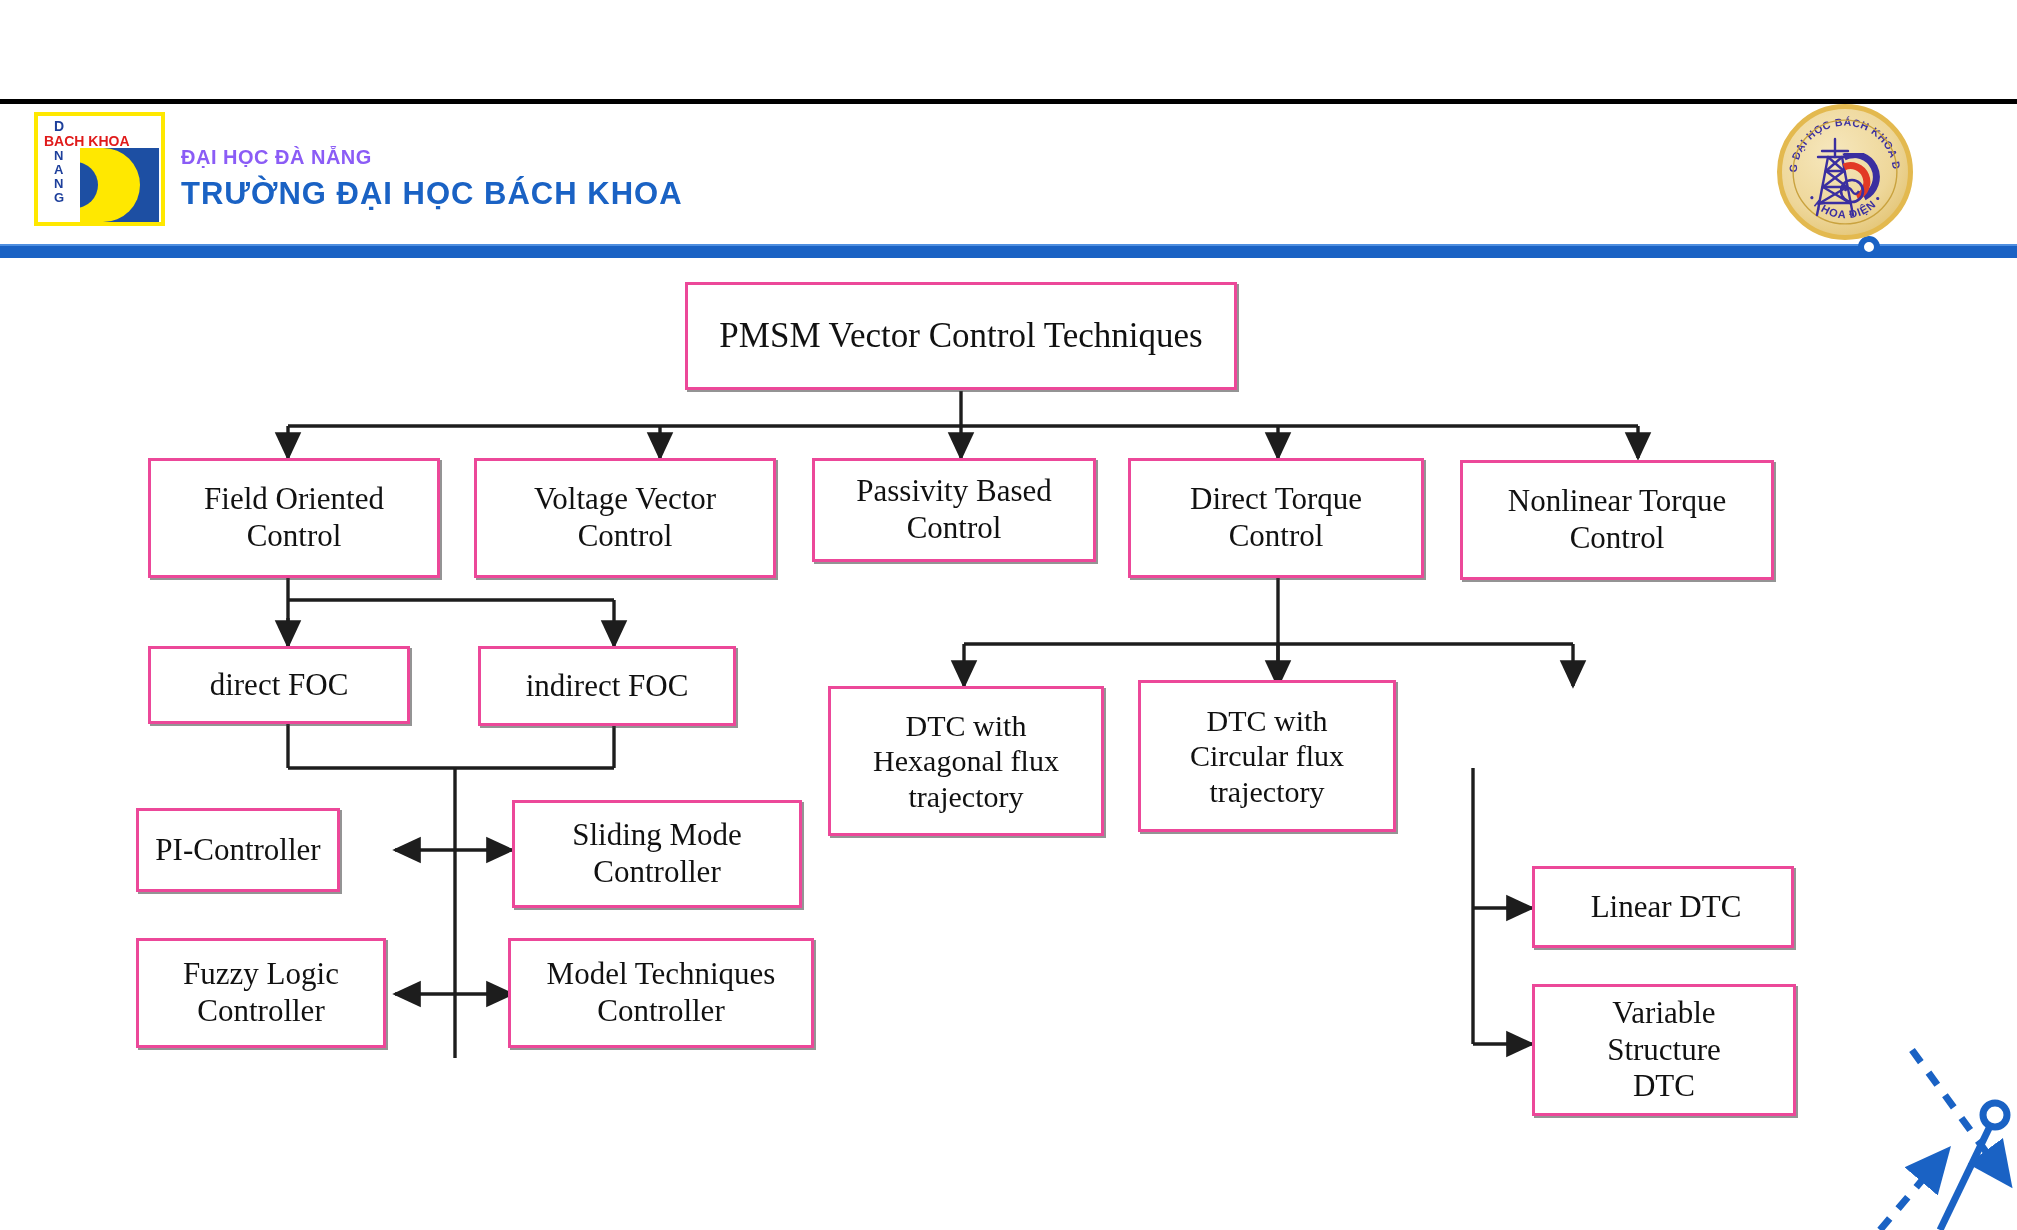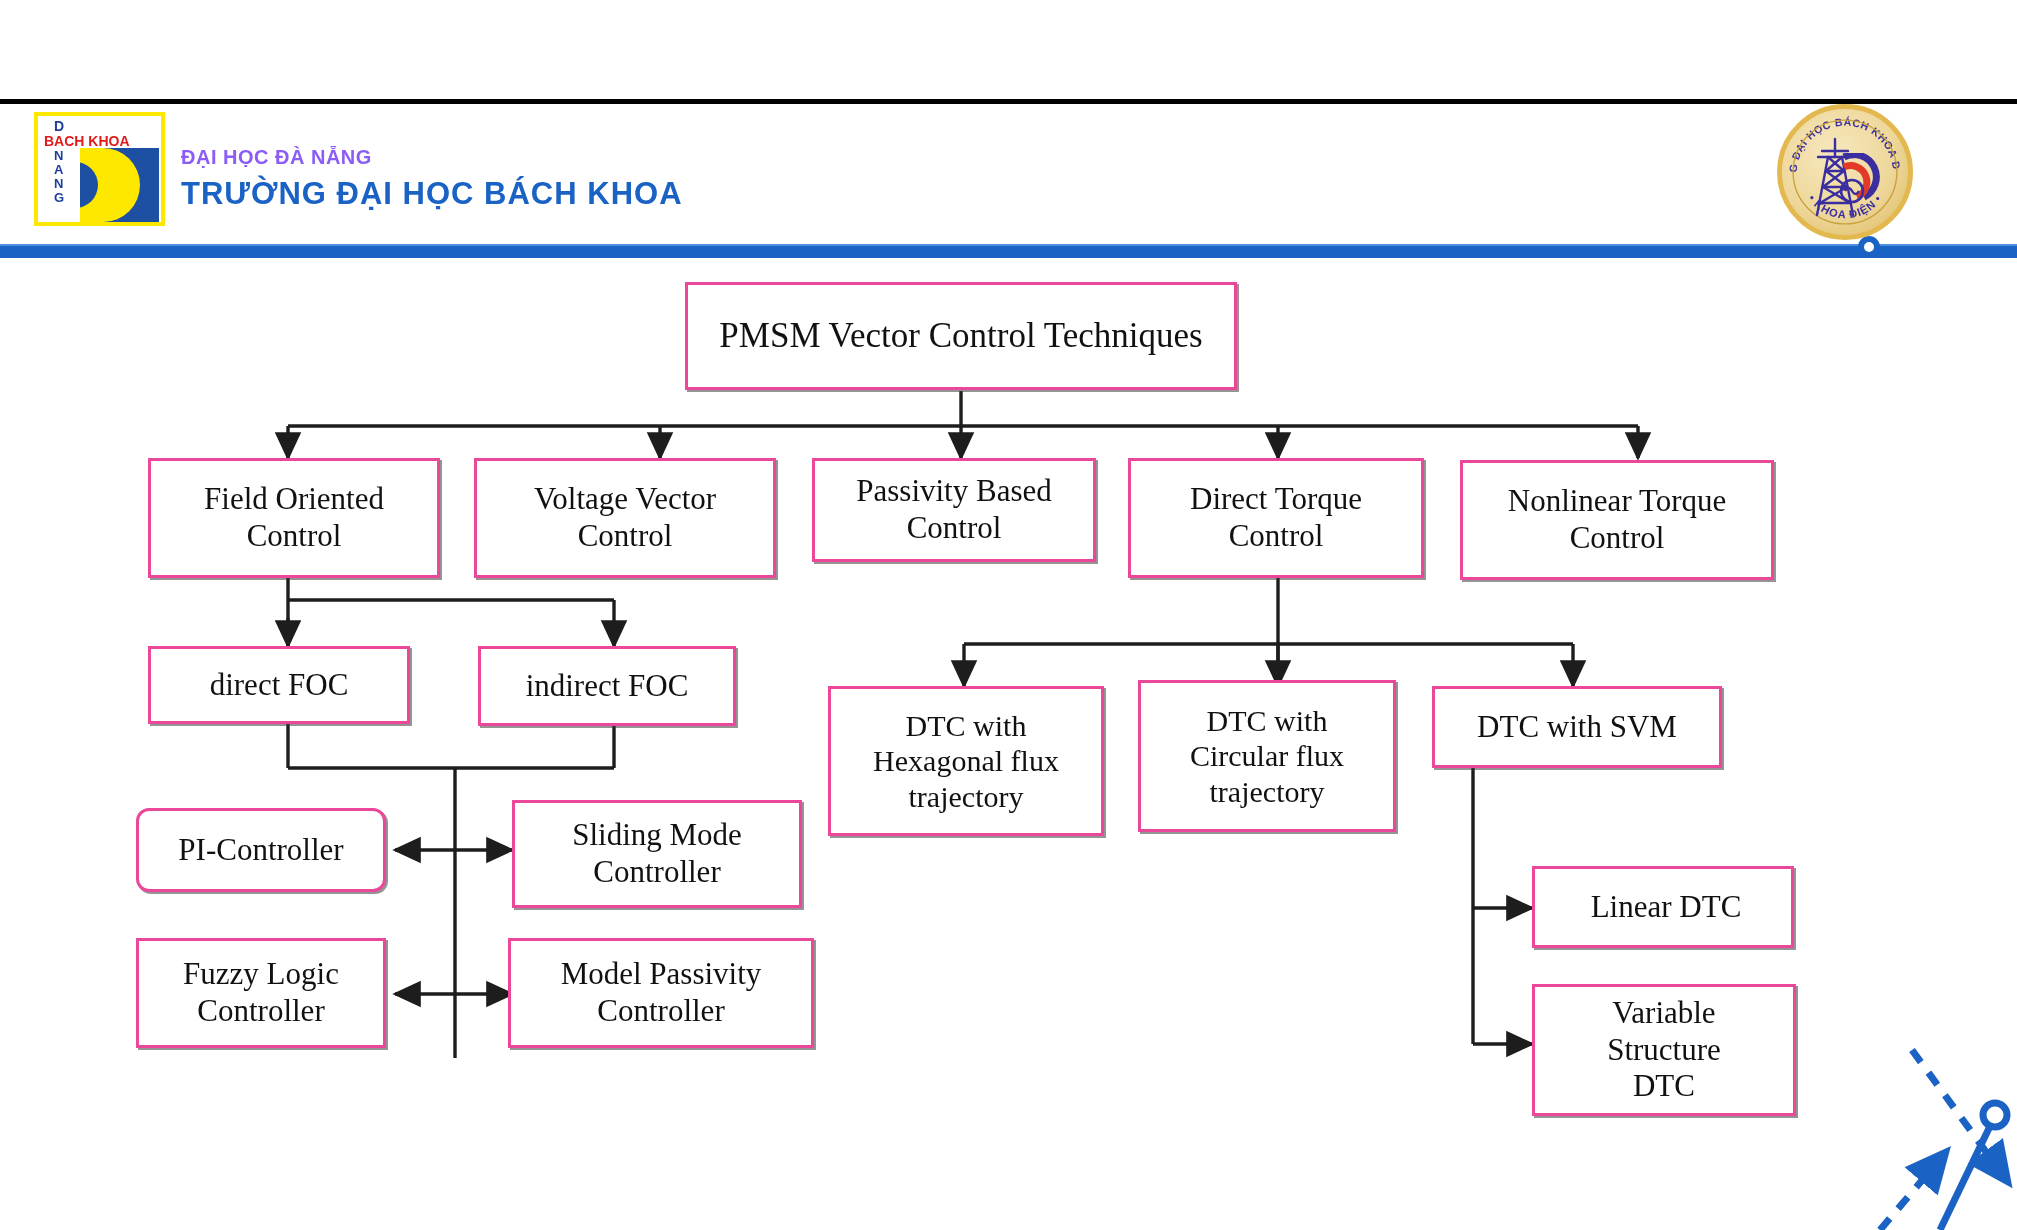--- a/index.html
+++ b/index.html
@@ -337,55 +337,54 @@
     <div class="node t2" style="left:1460px; top:202px; width:314px; height:120px;">
       <div>
         <div>Nonlinear Torque</div>
         <div>Control</div>
       </div>
     </div>
 
     <div class="node t2" style="left:148px; top:388px; width:262px; height:78px;">direct FOC</div>
     <div class="node t2" style="left:478px; top:388px; width:258px; height:80px;">indirect FOC</div>
 
-    <div class="node t2" style="left:136px; top:550px; width:250px; height:84px;border-radius:13px;">PI-Controller</div>
+    <div class="node t2" style="left:136px; top:550px; width:204px; height:84px;">PI-Controller</div>
     <div class="node t2" style="left:512px; top:542px; width:290px; height:108px;">
       <div>
         <div>Sliding Mode</div>
         <div>Controller</div>
       </div>
     </div>
     <div class="node t2" style="left:136px; top:680px; width:250px; height:110px;">
       <div>
         <div>Fuzzy Logic</div>
         <div>Controller</div>
       </div>
     </div>
     <div class="node t2" style="left:508px; top:680px; width:306px; height:110px;">
       <div>
-        <div>Model Passivity</div>
+        <div>Model Techniques</div>
         <div>Controller</div>
       </div>
     </div>
 
     <div class="node t3" style="left:828px; top:428px; width:276px; height:150px;">
       <div>
         <div>DTC with</div>
         <div>Hexagonal flux</div>
         <div>trajectory</div>
       </div>
     </div>
     <div class="node t3" style="left:1138px; top:422px; width:258px; height:152px;">
       <div>
         <div>DTC with</div>
         <div>Circular flux</div>
         <div>trajectory</div>
       </div>
     </div>
-    <div class="node t2" style="left:1432px; top:428px; width:290px; height:82px;">DTC with SVM</div>
 
     <div class="node t2" style="left:1532px; top:608px; width:262px; height:82px;padding-left:6px;">Linear DTC</div>
     <div class="node t2" style="left:1532px; top:726px; width:264px; height:132px;">
       <div>
         <div>Variable</div>
         <div>Structure</div>
         <div>DTC</div>
       </div>
     </div>
   </div>

